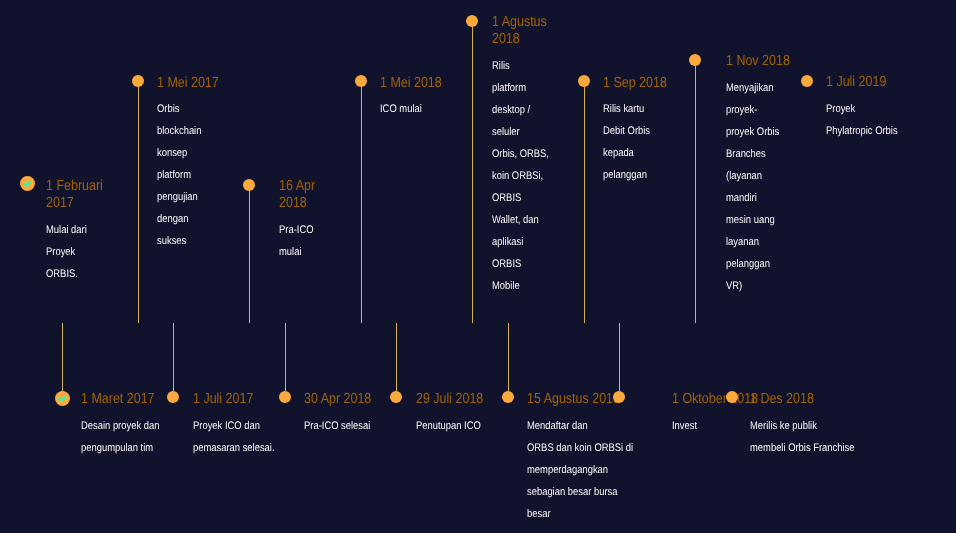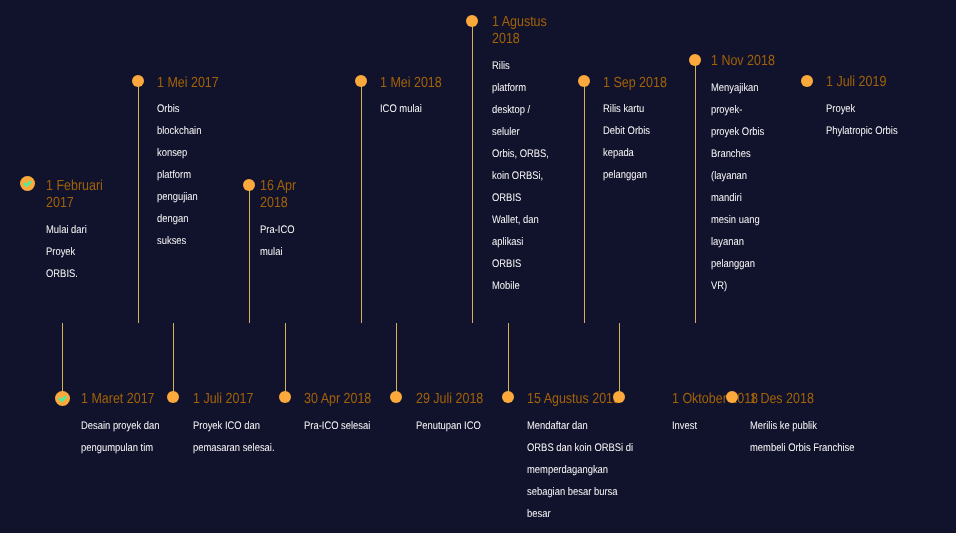--- a/index.html
+++ b/index.html
@@ -58,21 +58,21 @@
     <div class="ln"><span>platform</span></div>
     <div class="ln"><span>pengujian</span></div>
     <div class="ln"><span>dengan</span></div>
     <div class="ln"><span>sukses</span></div>
    </div>
   </div>
 </div>
 <div class="milestone">
   <div class="stem" style="left:249px;top:184.8px;height:138.2px"></div>
   <div class="dot" style="left:243.2px;top:178.8px;width:12px;height:12px"></div>
-  <div class="block" style="left:260px;top:178.2px">
+  <div class="block" style="left:279px;top:178.2px">
    <div class="date">
     <div class="ln"><span>16 Apr</span></div>
     <div class="ln"><span>2018</span></div>
    </div>
    <div class="desc">
     <div class="ln"><span>Pra-ICO</span></div>
     <div class="ln"><span>mulai</span></div>
    </div>
   </div>
 </div>
@@ -122,21 +122,21 @@
     <div class="ln"><span>Rilis kartu</span></div>
     <div class="ln"><span>Debit Orbis</span></div>
     <div class="ln"><span>kepada</span></div>
     <div class="ln"><span>pelanggan</span></div>
    </div>
   </div>
 </div>
 <div class="milestone">
   <div class="stem" style="left:695px;top:59.7px;height:263.3px"></div>
   <div class="dot" style="left:688.9px;top:53.7px;width:12px;height:12px"></div>
-  <div class="block" style="left:711px;top:53.3px">
+  <div class="block" style="left:726px;top:53.3px">
    <div class="date">
     <div class="ln"><span>1 Nov 2018</span></div>
    </div>
    <div class="desc">
     <div class="ln"><span>Menyajikan</span></div>
     <div class="ln"><span>proyek-</span></div>
     <div class="ln"><span>proyek Orbis</span></div>
     <div class="ln"><span>Branches</span></div>
     <div class="ln"><span>(layanan</span></div>
     <div class="ln"><span>mandiri</span></div>

